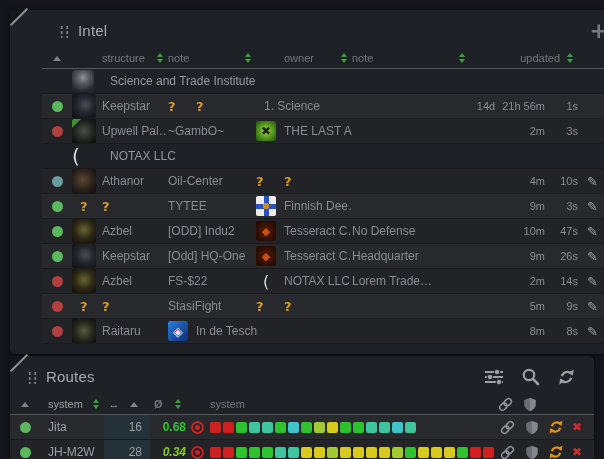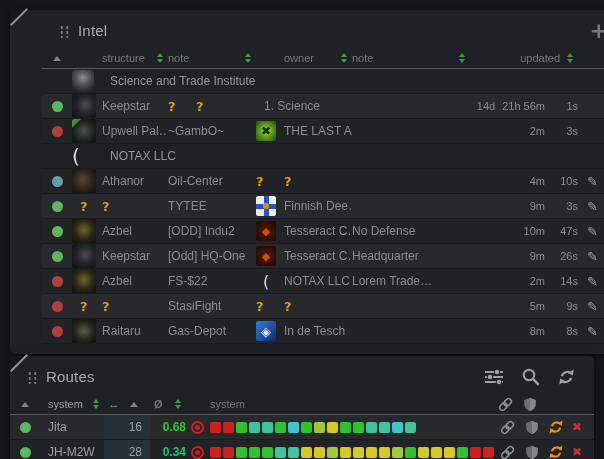--- a/index.html
+++ b/index.html
@@ -357,21 +357,20 @@
           </div>
         </div>
         <div class="row shade-d">
           <div class="c-dot">
             <span class="dot" style="background: rgb(180, 63, 63);"></span>
           </div>
           <div class="c-simg">
             <span class="thumb thumb-raitaru"></span>
           </div>
           <div class="c-sname">Raitaru</div>
-          <div class="c-name">Gas-Depot</div>
           <div class="c-oimg">
             <span class="oicon oicon-tesch">◈</span>
           </div>
           <div class="c-oname">In de Tesch</div>
           <div class="c-note"></div>
           <div class="c-upd">
             <span class="upd-seg">8m</span>
             <span class="upd-seg">8s</span>
           </div>
           <div class="c-act">
@@ -514,21 +513,21 @@
             </span>
             <span class="icon-close">✖</span>
           </div>
         </div>
         <div class="row routes-row shade-d">
           <div class="r-dot">
             <span class="dot" style="background: rgb(92, 184, 92);"></span>
           </div>
           <div class="r-system">JH-M2W</div>
           <div class="r-jumps cell">28</div>
-          <div class="r-avg" style="color: #22c55e;">0.34</div>
+          <div class="r-avg" style="color: #84cc16; font-style: italic;">0.34</div>
           <div class="r-danger">
             <span class="danger"></span>
           </div>
           <div class="r-route">
             <span class="sq" style="background: rgb(208, 31, 31);"></span>
             <span class="sq" style="background: rgb(208, 31, 31);"></span>
             <span class="sq" style="background: rgb(46, 195, 46);"></span>
             <span class="sq" style="background: rgb(46, 195, 46);"></span>
             <span class="sq" style="background: rgb(46, 195, 46);"></span>
             <span class="sq" style="background: rgb(62, 196, 158);"></span>

